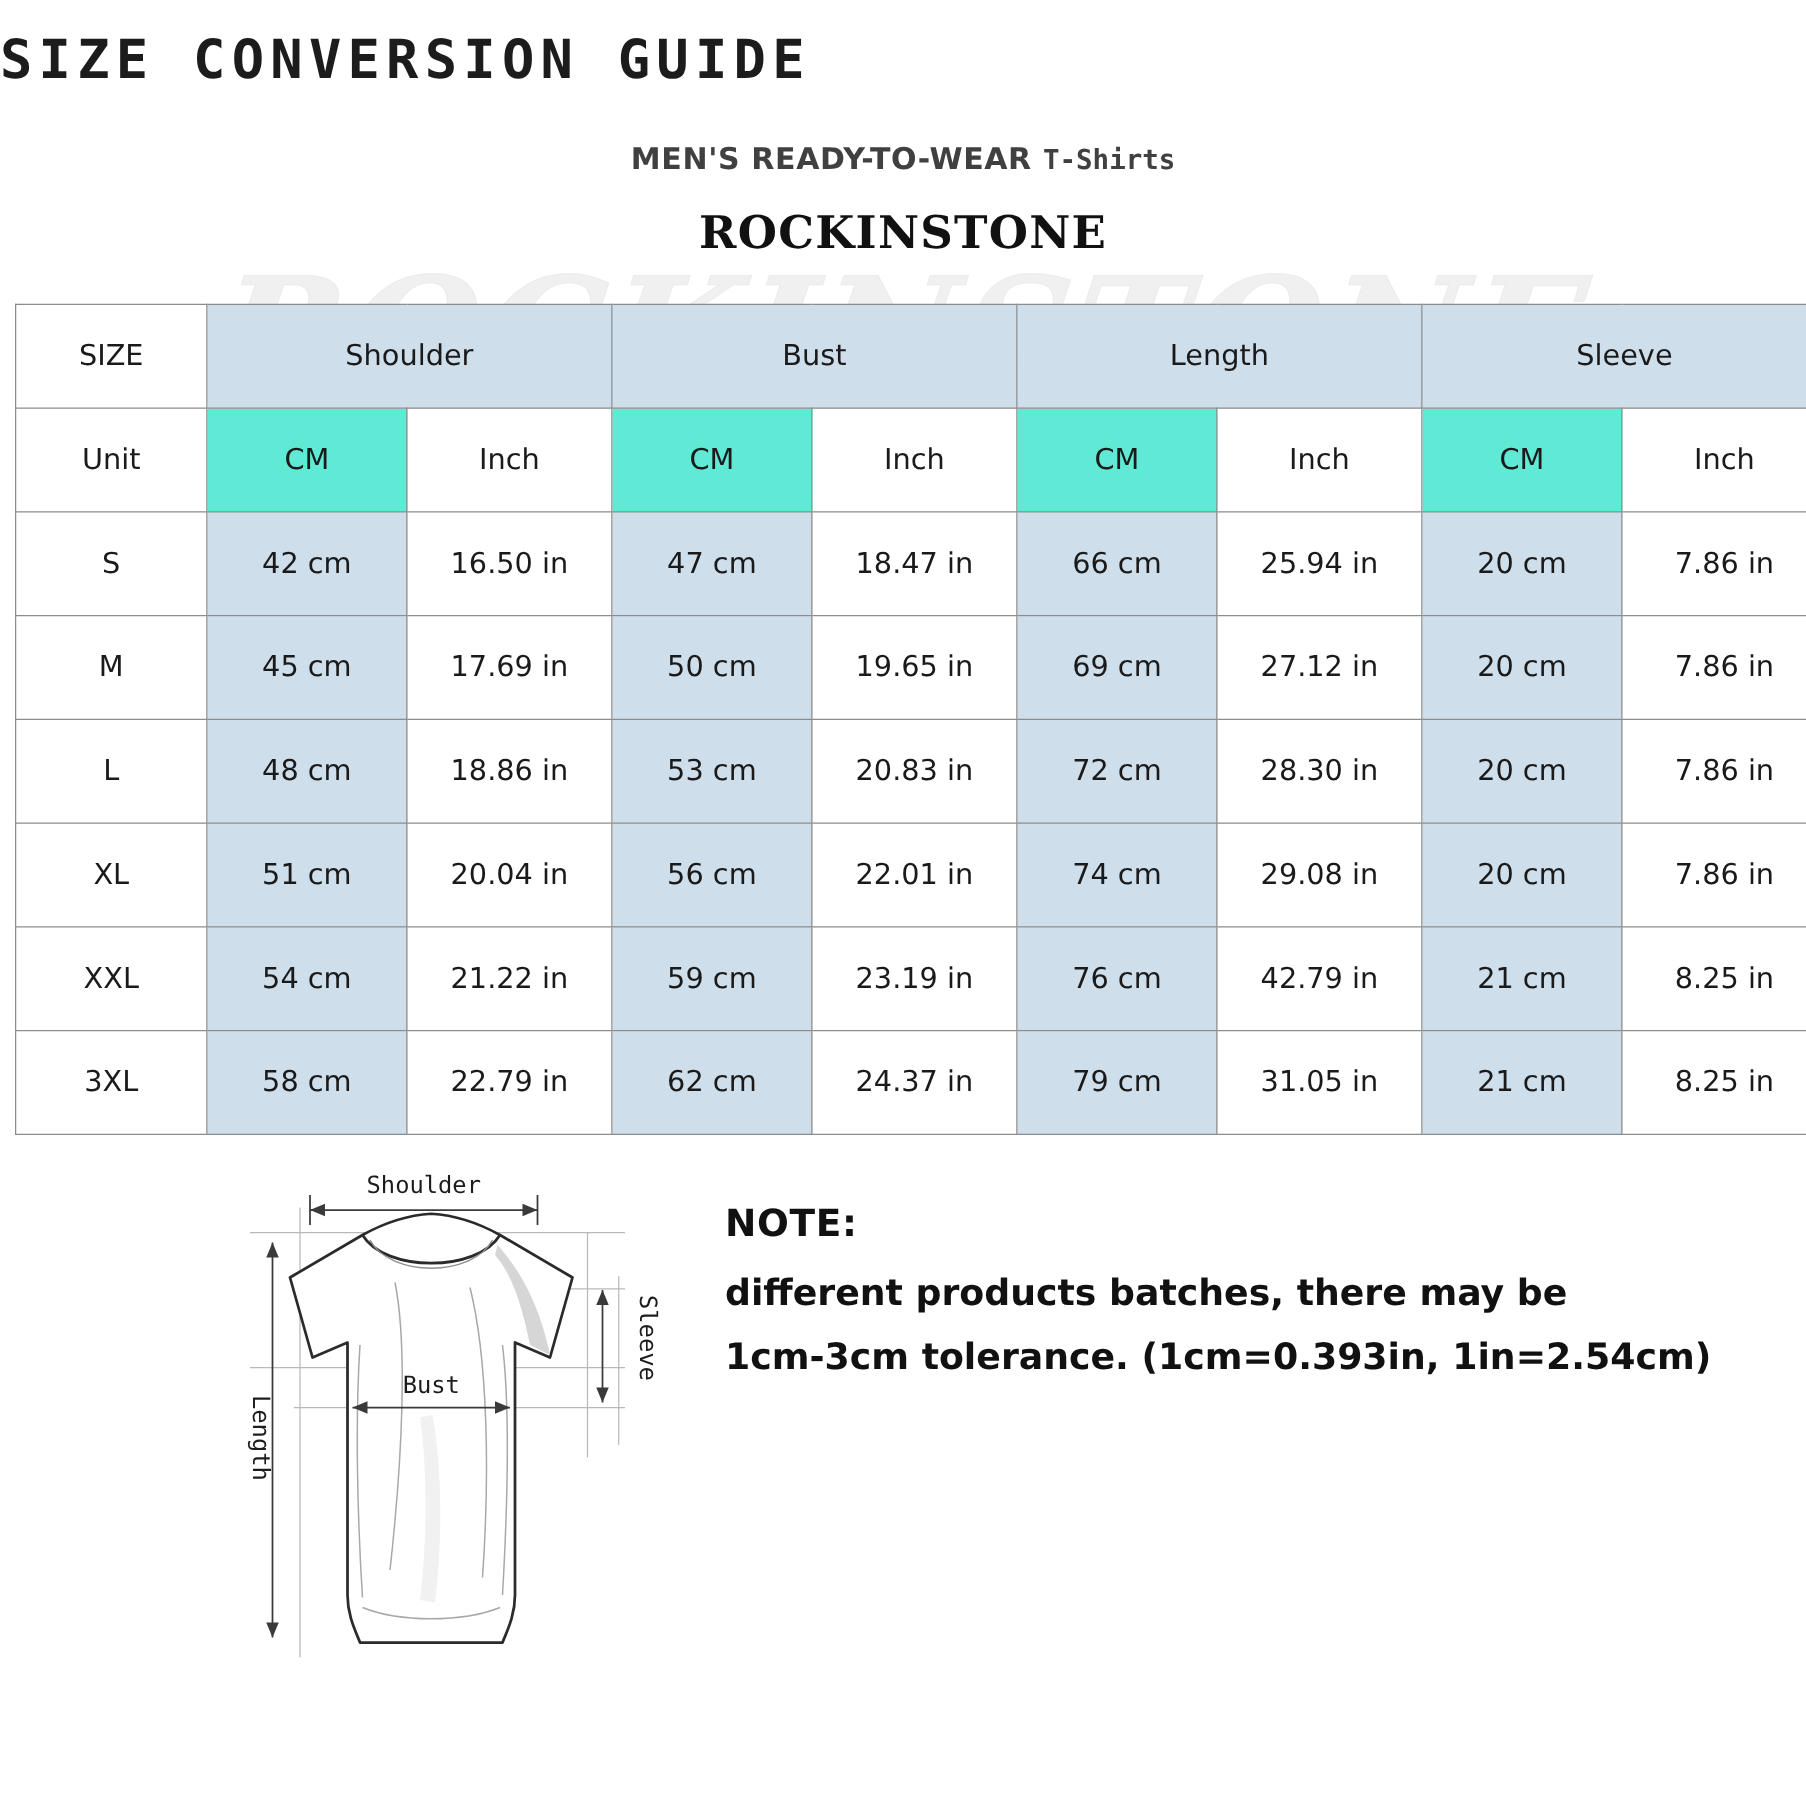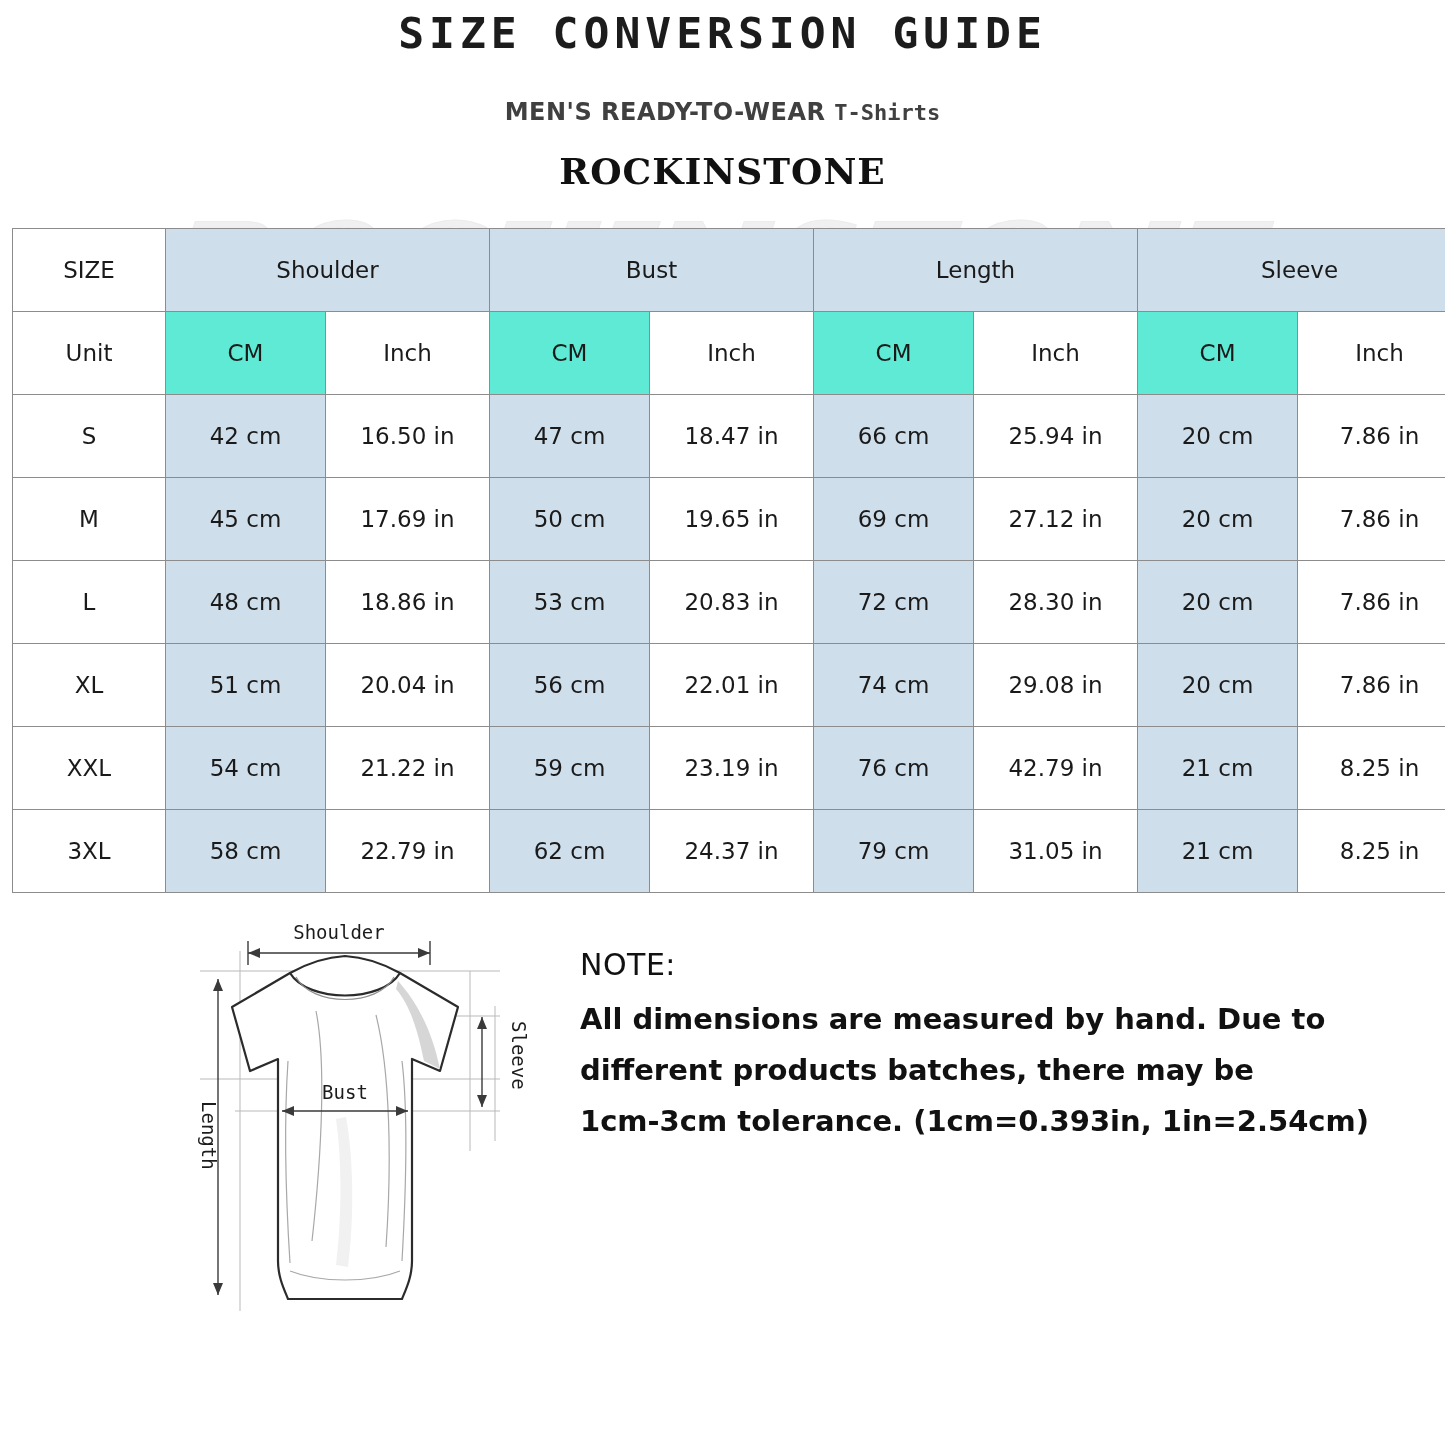--- a/index.html
+++ b/index.html
@@ -37,27 +37,26 @@
     z-index: 0;
   }
 
   .page {
     position: relative;
     z-index: 1;
   }
 
   
   .title {
-    text-align: center;
     font-family: "DejaVu Sans Mono", monospace;
     font-size: 43px;
     font-weight: bold;
     letter-spacing: 5px;
     color: #1c1c1c;
-    padding-top: 8px;
+    padding-top: 23px;
   }
   .subtitle {
     text-align: center;
     font-size: 24px;
     font-weight: bold;
     letter-spacing: 0.5px;
     margin-top: 40px;
     color: #404040;
   }
   .subtitle .sub-b {
@@ -132,21 +131,21 @@
     flex: 0 0 auto;
     position: relative;
   }
   .note {
     margin-left: 20px;
     margin-top: 36px;
     width: 820px;
   }
   .note-title {
     font-size: 30px;
-    font-weight: normal;
+    font-weight: bold;
     color: #111;
     letter-spacing: 0.5px;
   }
   .note-body {
     font-size: 29px;
     font-weight: bold;
     line-height: 1.75;
     color: #111;
     margin-top: 12px;
   }
@@ -346,20 +345,19 @@
         <text x="199" y="28" text-anchor="middle" font-family="DejaVu Sans Mono, monospace" font-size="19" fill="#1c1c1c">Shoulder</text>
         <text x="205" y="188" text-anchor="middle" font-family="DejaVu Sans Mono, monospace" font-size="19" fill="#1c1c1c">Bust</text>
         <text x="0" y="0" transform="translate(372,110) rotate(90)" font-family="DejaVu Sans Mono, monospace" font-size="19" fill="#1c1c1c">Sleeve</text>
         <text x="0" y="0" transform="translate(62,190) rotate(90)" font-family="DejaVu Sans Mono, monospace" font-size="19" fill="#1c1c1c">Length</text>
       </svg>
     </div>
 
     <div class="note">
       <div class="note-title">NOTE:</div>
       <div class="note-body">
-        <div>All dimensions are measured by hand. Due to</div>
         <div>different products batches, there may be</div>
         <div>1cm-3cm tolerance. (1cm=0.393in, 1in=2.54cm)</div>
       </div>
     </div>
 
   </div>
 </div>
 
 </body></html>

